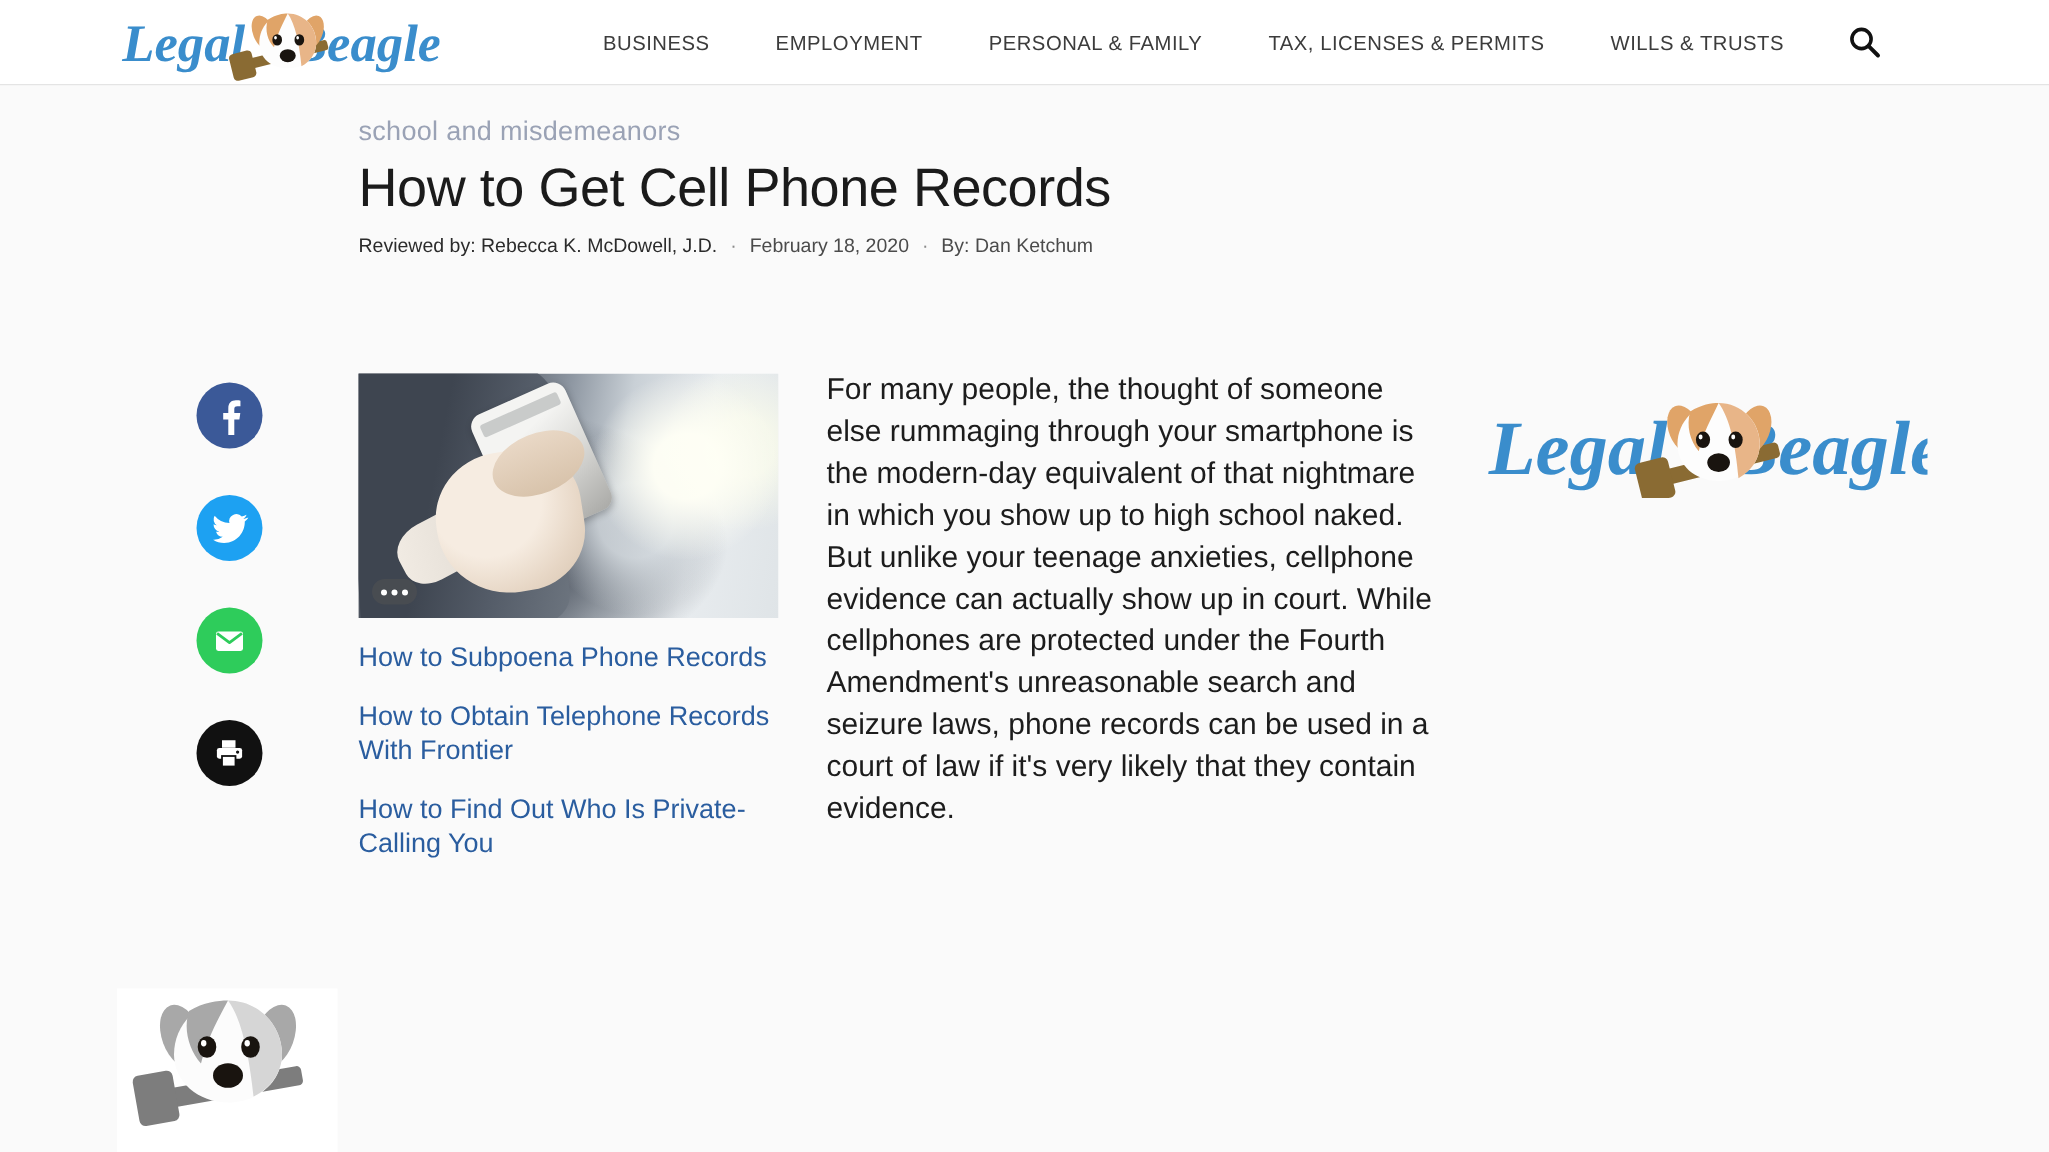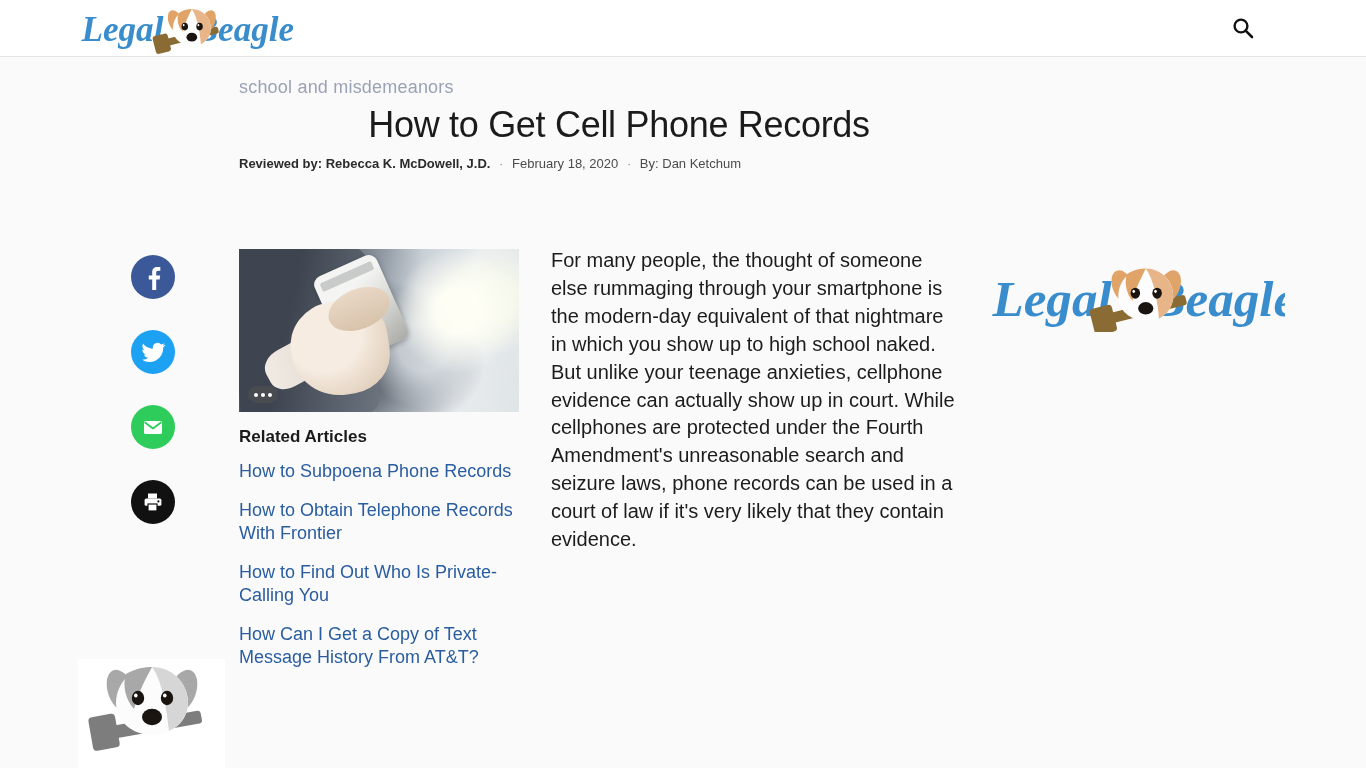--- a/index.html
+++ b/index.html
@@ -70,28 +70,27 @@
     margin-bottom: 6px;
     cursor: pointer;
   }
   .page-title {
     font-size: 36px;
     font-weight: 400;
     color: #1b1b1b;
     letter-spacing: -0.3px;
     line-height: 1.15;
     margin-bottom: 11px;
-    text-align: center;
   }
   .byline {
     font-size: 13px;
     color: #4b4b4b;
     white-space: nowrap;
   }
-  .byline .reviewer { font-weight: bold; color: #2b2b2b; }
+  .byline .reviewer { font-weight: normal; color: #2b2b2b; }
   .byline .sep { color: #8a8a8a; padding: 0 5px; }
   .byline .date { color: #4b4b4b; text-align: center; }
   .byline .author { color: #4b4b4b; }
 
   
   .share-rail {
     position: absolute;
     left: 131px; top: 198px;
     width: 46px;
     display: flex;
@@ -257,20 +256,27 @@
         <path d="M12 8 C20 3 26 2 31 2 C26 12 21 22 18 34 C12 28 9 18 12 8 Z" fill="#e0a468"></path>
         <ellipse cx="21" cy="27" rx="4.6" ry="5.4" fill="#19140f"></ellipse>
         <ellipse cx="42" cy="27" rx="4.6" ry="5.4" fill="#19140f"></ellipse>
         <ellipse cx="19.4" cy="25" rx="1.3" ry="1.6" fill="#fff"></ellipse>
         <ellipse cx="40.4" cy="25" rx="1.3" ry="1.6" fill="#fff"></ellipse>
         <ellipse cx="31" cy="42" rx="7.6" ry="6.2" fill="#19140f"></ellipse>
       </g>
     </svg>
   </a>
 
+  <nav class="main-nav">
+    <span class="nav-item">BUSINESS</span>
+    <span class="nav-item">EMPLOYMENT</span>
+    <span class="nav-item">PERSONAL &amp; FAMILY</span>
+    <span class="nav-item">TAX, LICENSES &amp; PERMITS</span>
+    <span class="nav-item">WILLS &amp; TRUSTS</span>
+  </nav>
 
   <div class="search-btn">
     <svg width="22" height="22" viewBox="0 0 22 22">
       <circle cx="9" cy="9" r="6.4" fill="none" stroke="#111" stroke-width="2.4"></circle>
       <line x1="13.6" y1="13.6" x2="20" y2="20" stroke="#111" stroke-width="2.6" stroke-linecap="round"></line>
     </svg>
   </div>
 </header>
 
 <main class="page">
@@ -327,25 +333,23 @@
       <div class="hero-thumb"></div>
     </div>
     <div class="hero-more">
       <i></i>
       <i></i>
       <i></i>
     </div>
   </figure>
 
   <section class="related-block">
-    <h2 class="related-heading">Related Articles</h2>
     <a class="related-link">How to Subpoena Phone Records</a>
     <a class="related-link">How to Obtain Telephone Records With Frontier</a>
     <a class="related-link">How to Find Out Who Is Private-Calling You</a>
-    <a class="related-link">How Can I Get a Copy of Text Message History From AT&amp;T?</a>
   </section>
 
   <p class="article-body">For many people, the thought of someone else rummaging through your smartphone is the modern-day equivalent of that nightmare in which you show up to high school naked. But unlike your teenage anxieties, cellphone evidence can actually show up in court. While cellphones are protected under the Fourth Amendment's unreasonable search and seizure laws, phone records can be used in a court of law if it's very likely that they contain evidence.</p>
 
   <div class="side-logo">
     <svg viewBox="0 0 300 74" width="305" height="70">
       <text x="2" y="57" font-family="Liberation Serif, serif" font-size="54" font-style="italic" font-weight="bold" fill="#3a8dcc">Legal</text>
       <text x="170" y="57" font-family="Liberation Serif, serif" font-size="54" font-style="italic" font-weight="bold" fill="#3a8dcc">Beagle</text>
       <g transform="rotate(-14 155 52)">
         <rect x="116" y="47" width="92" height="11" rx="3" fill="#8a6b33"></rect>

